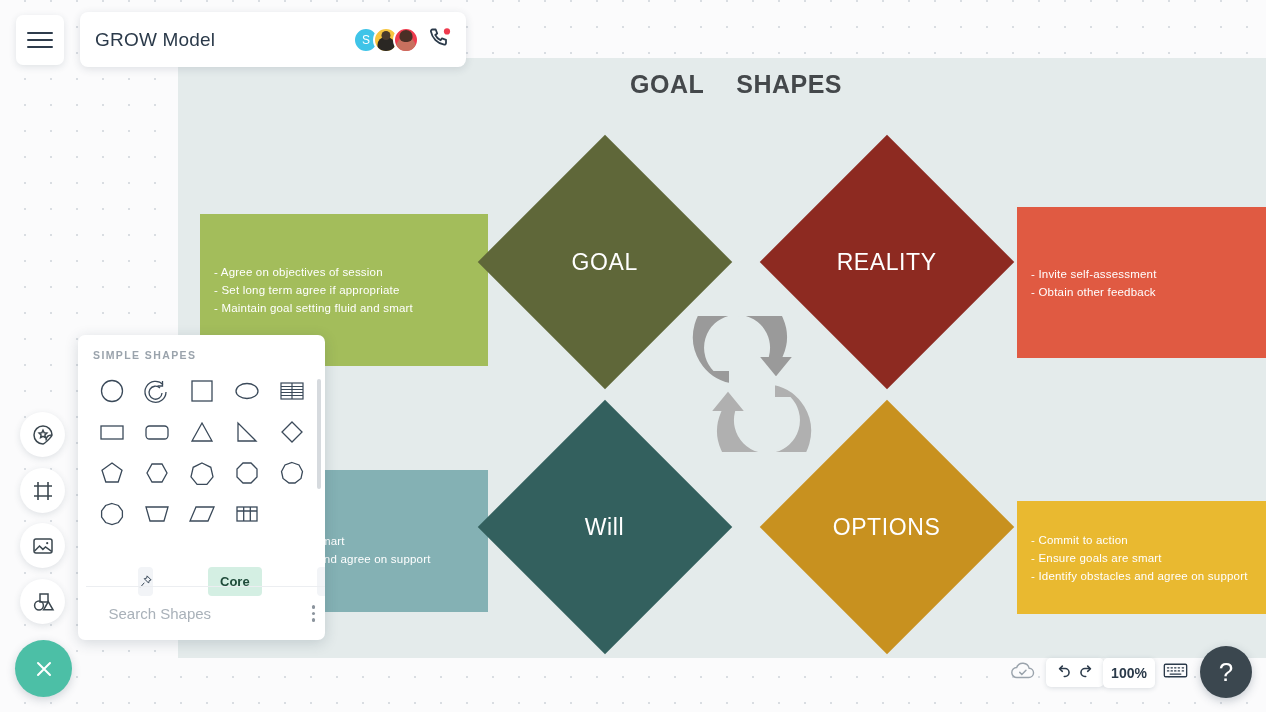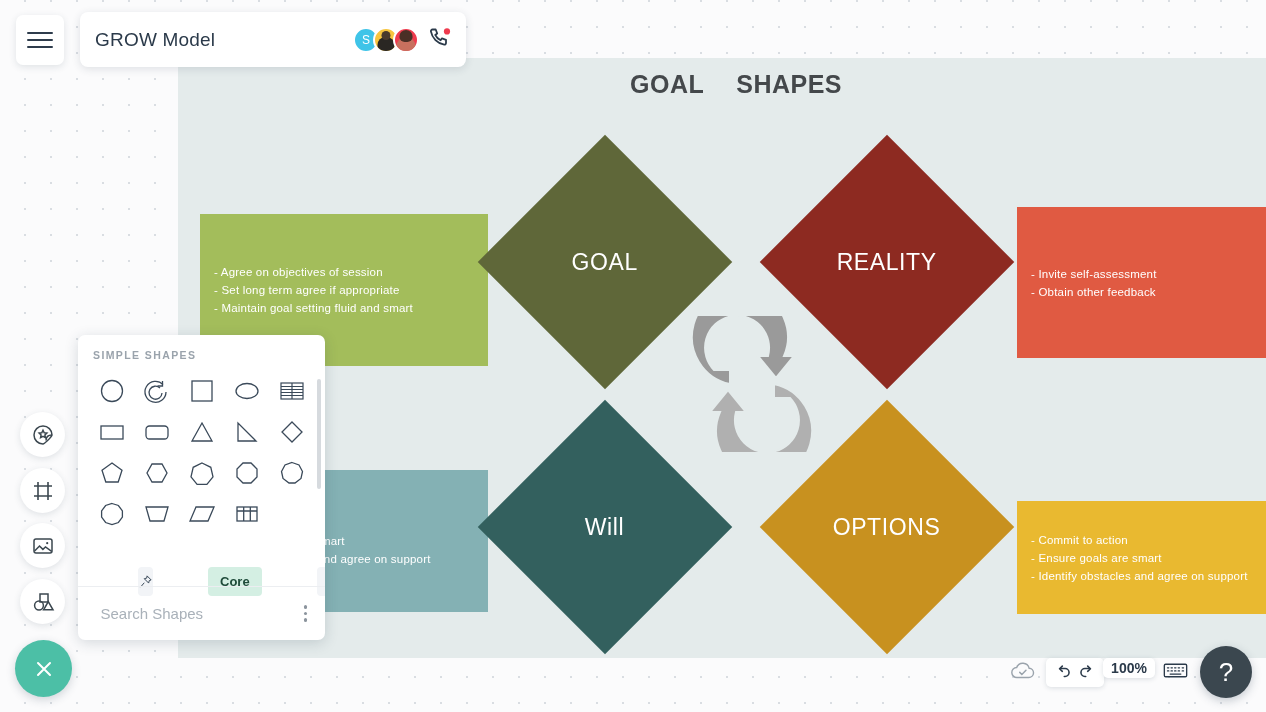--- a/index.html
+++ b/index.html
@@ -184,21 +184,21 @@
     font-size: 13px; color: #2b3a4a;
     padding: 0 12px;
     cursor: pointer; font-weight: 600; margin-left: 48px;
   }
   .tab-pin { width: 32px; padding: 0; }
   .tab-active { background: #d4efe3; color: #1f4b3a; }
   .tab-plus { width: 32px; padding: 0; font-size: 18px; color: #51606e; font-weight: 400; }
 
   #search-row {
     position: absolute;
-    left: 0; bottom: 0;
+    left: 8px; bottom: 0;
     width: 247px; height: 54px;
     border-top: 1px solid #eceef1;
     display: flex; align-items: center;
     padding: 0 14px;
   }
   #search-input {
     border: none; outline: none;
     font-size: 15px; color: #9aa3ac;
     font-family: "Liberation Sans", sans-serif;
     margin-left: 8px; flex: 1; background: transparent;
@@ -256,21 +256,21 @@
   #undo-redo {
     position: absolute; left: 1046px; top: 658px;
     height: 29px; background: #fff;
     border-radius: 5px; box-shadow: 0 1px 5px rgba(40,60,80,.16);
     display: flex; align-items: center; gap: 4px; padding: 0 8px;
   }
   #undo-redo div { cursor: pointer; display: flex; }
 
   #zoom-chip {
     position: absolute; left: 1103px; top: 658px;
-    height: 20px; min-width: 52px;
+    height: 30px; min-width: 52px;
     background: #fff; border-radius: 5px;
     box-shadow: 0 1px 5px rgba(40,60,80,.16);
     display: flex; align-items: center; justify-content: center;
     font-size: 14px; color: #2b3a4a; font-weight: 600;
     cursor: pointer;
   }
 
   #kbd-btn { position: absolute; left: 1163px; top: 661px; cursor: pointer; }
 
   #help-fab {

